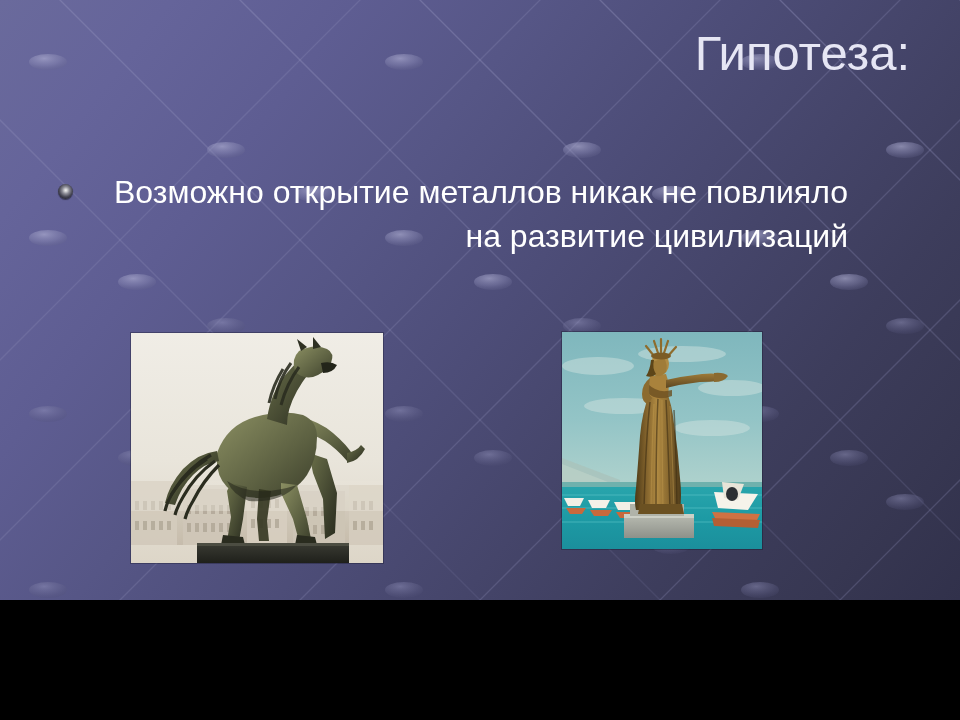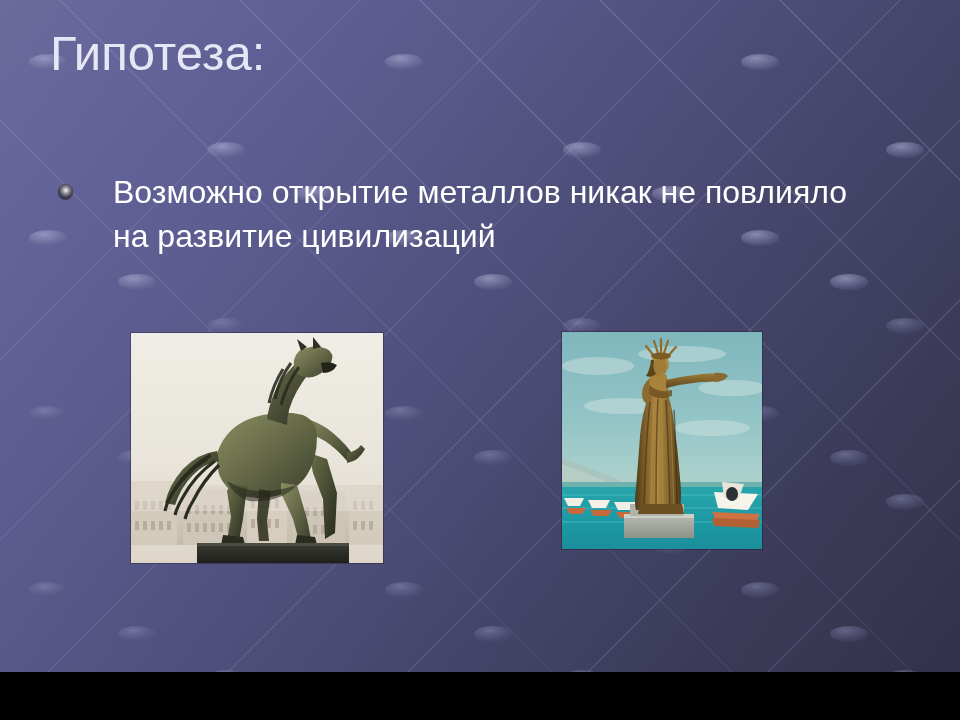--- a/index.html
+++ b/index.html
@@ -3,35 +3,36 @@
 <meta charset="utf-8">
 <style>
   html, body {
     margin: 0;
     padding: 0;
     background: #000;
   }
   #slide {
     position: relative;
     width: 960px;
-    height: 672px;
+    height: 600px;
     overflow: hidden;
     font-family: "Liberation Sans", sans-serif;
     
     background:
       linear-gradient(128deg,
         #6a6a9c 0%,
         #65649a 12%,
         #5e5d92 25%,
         #565686 38%,
         #4d4d78 52%,
         #45456a 65%,
         #3d3d5c 78%,
         #373752 90%,
         #31314b 100%);
+    text-align: right;
   }
   #pattern-layer {
     position: absolute;
     inset: 0;
     pointer-events: none;
   }
   #title-box {
     position: absolute;
     left: 50px;
     top: 24px;

